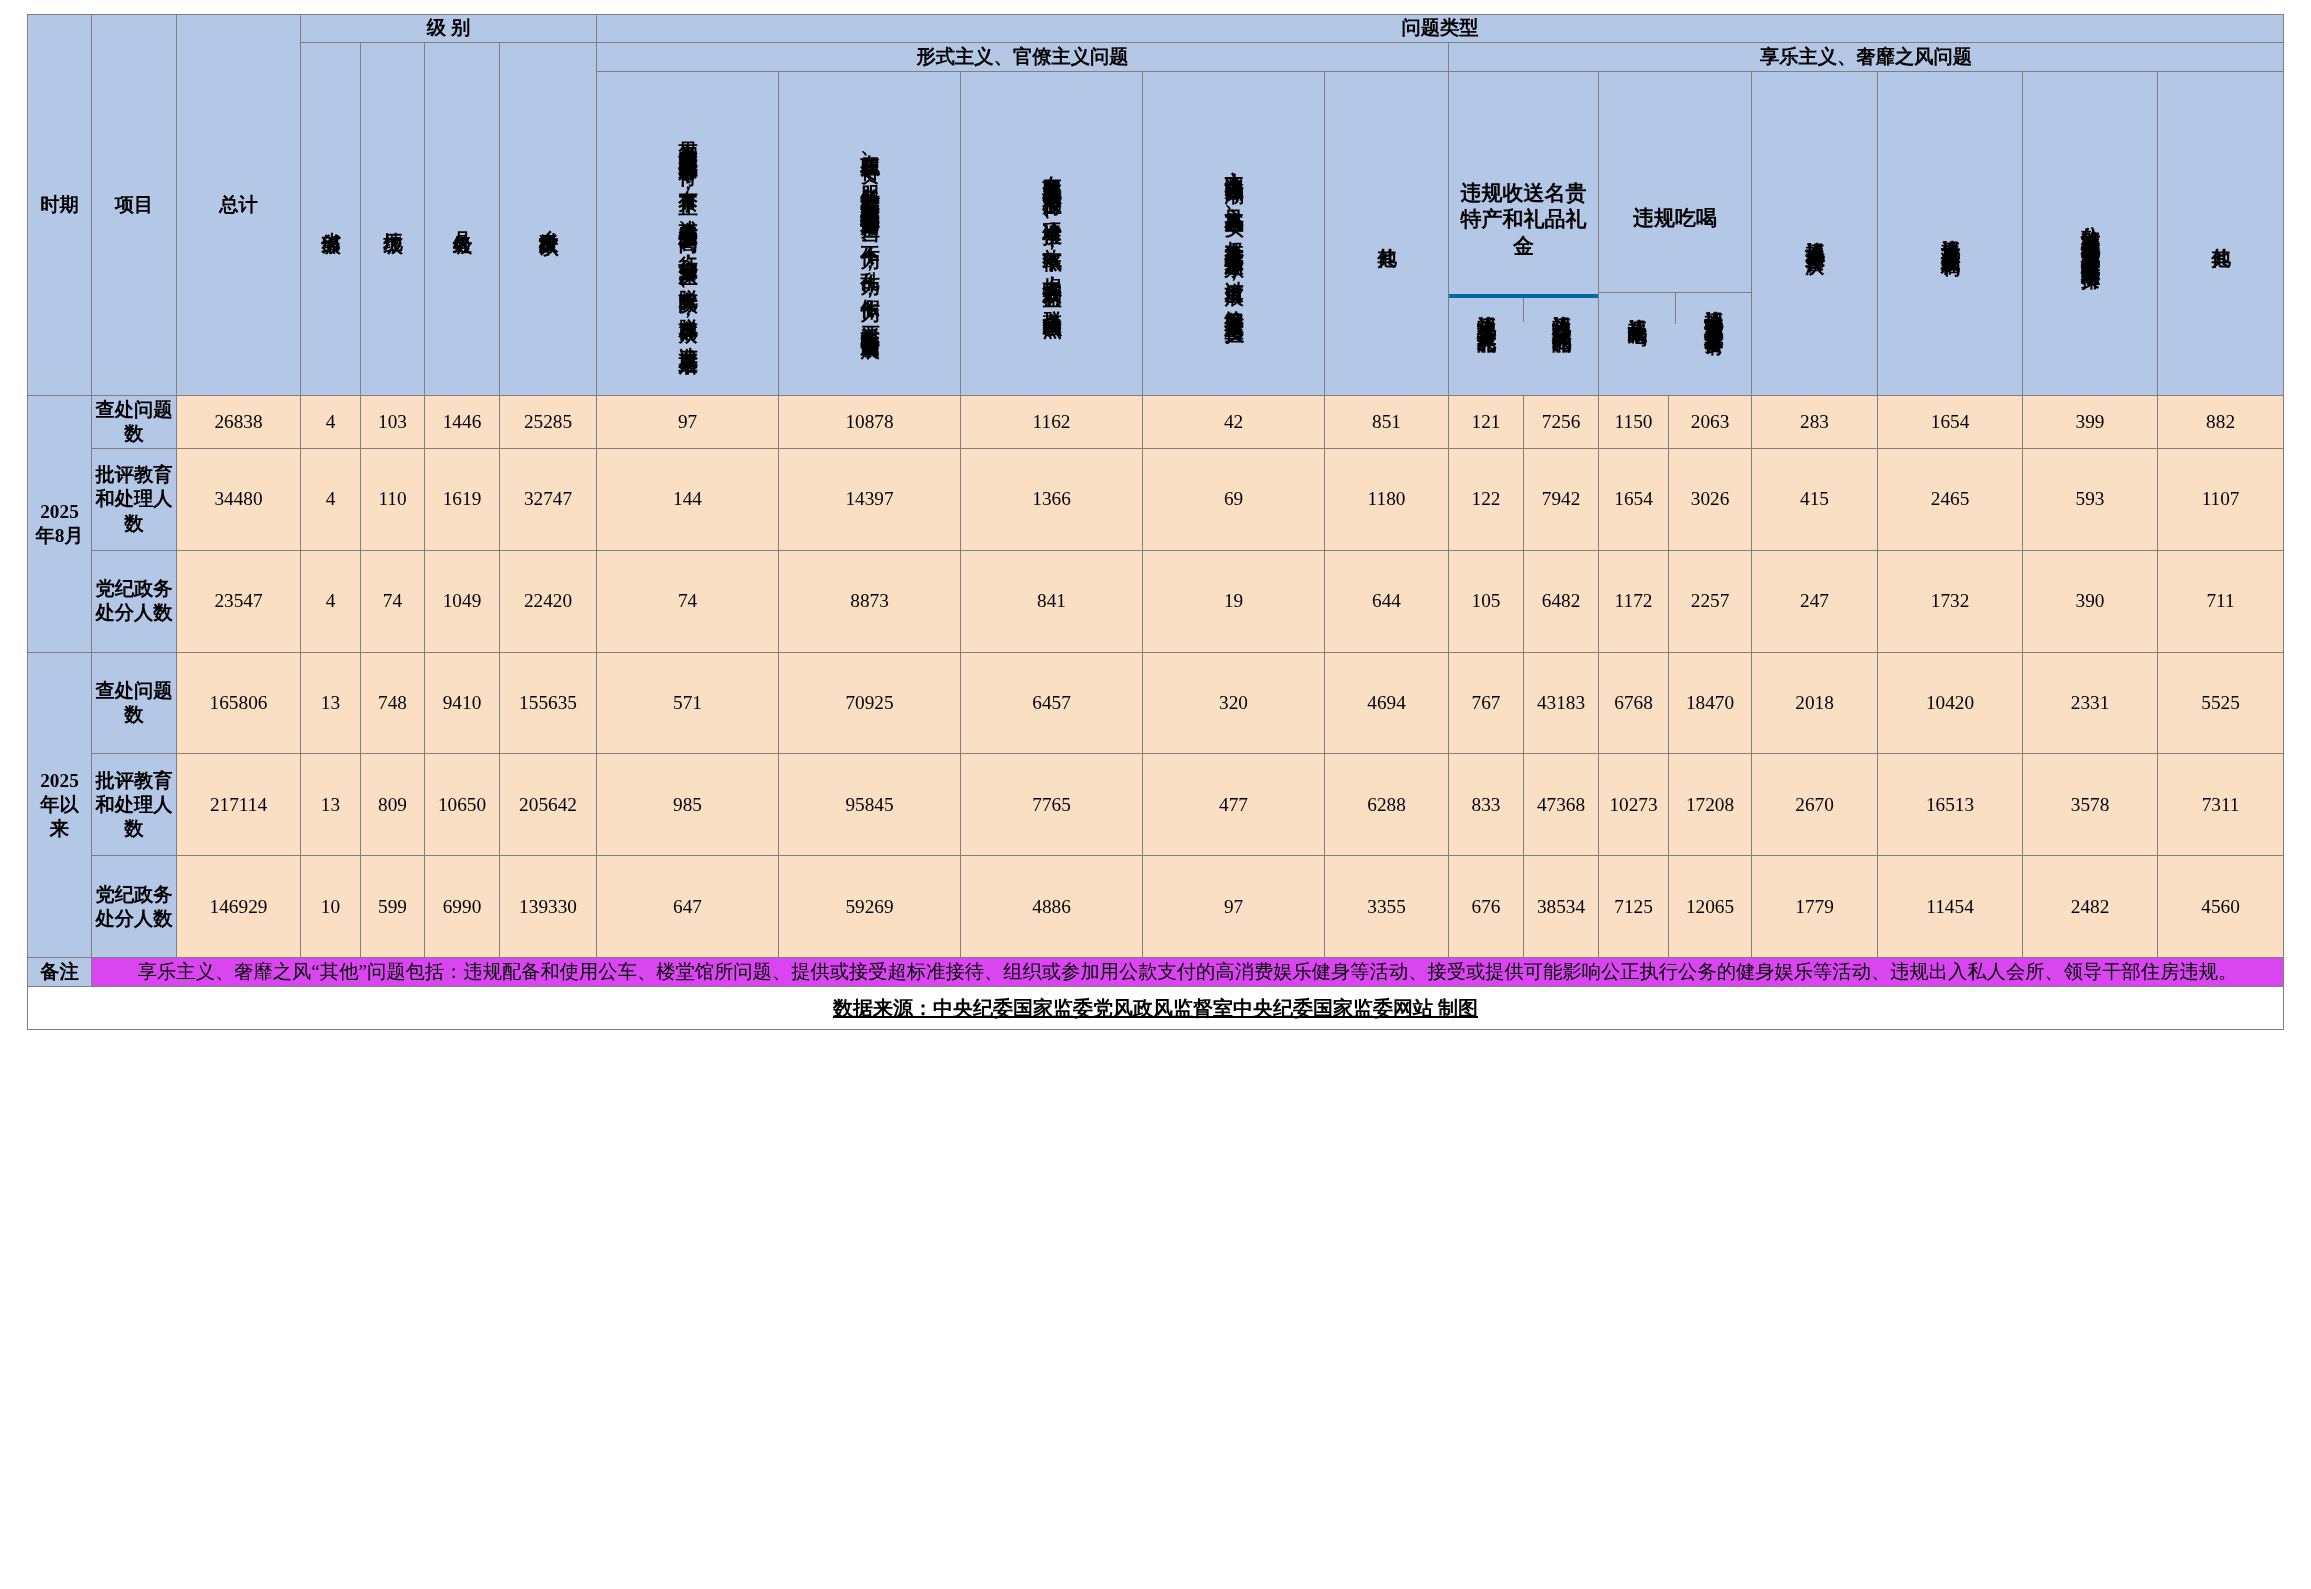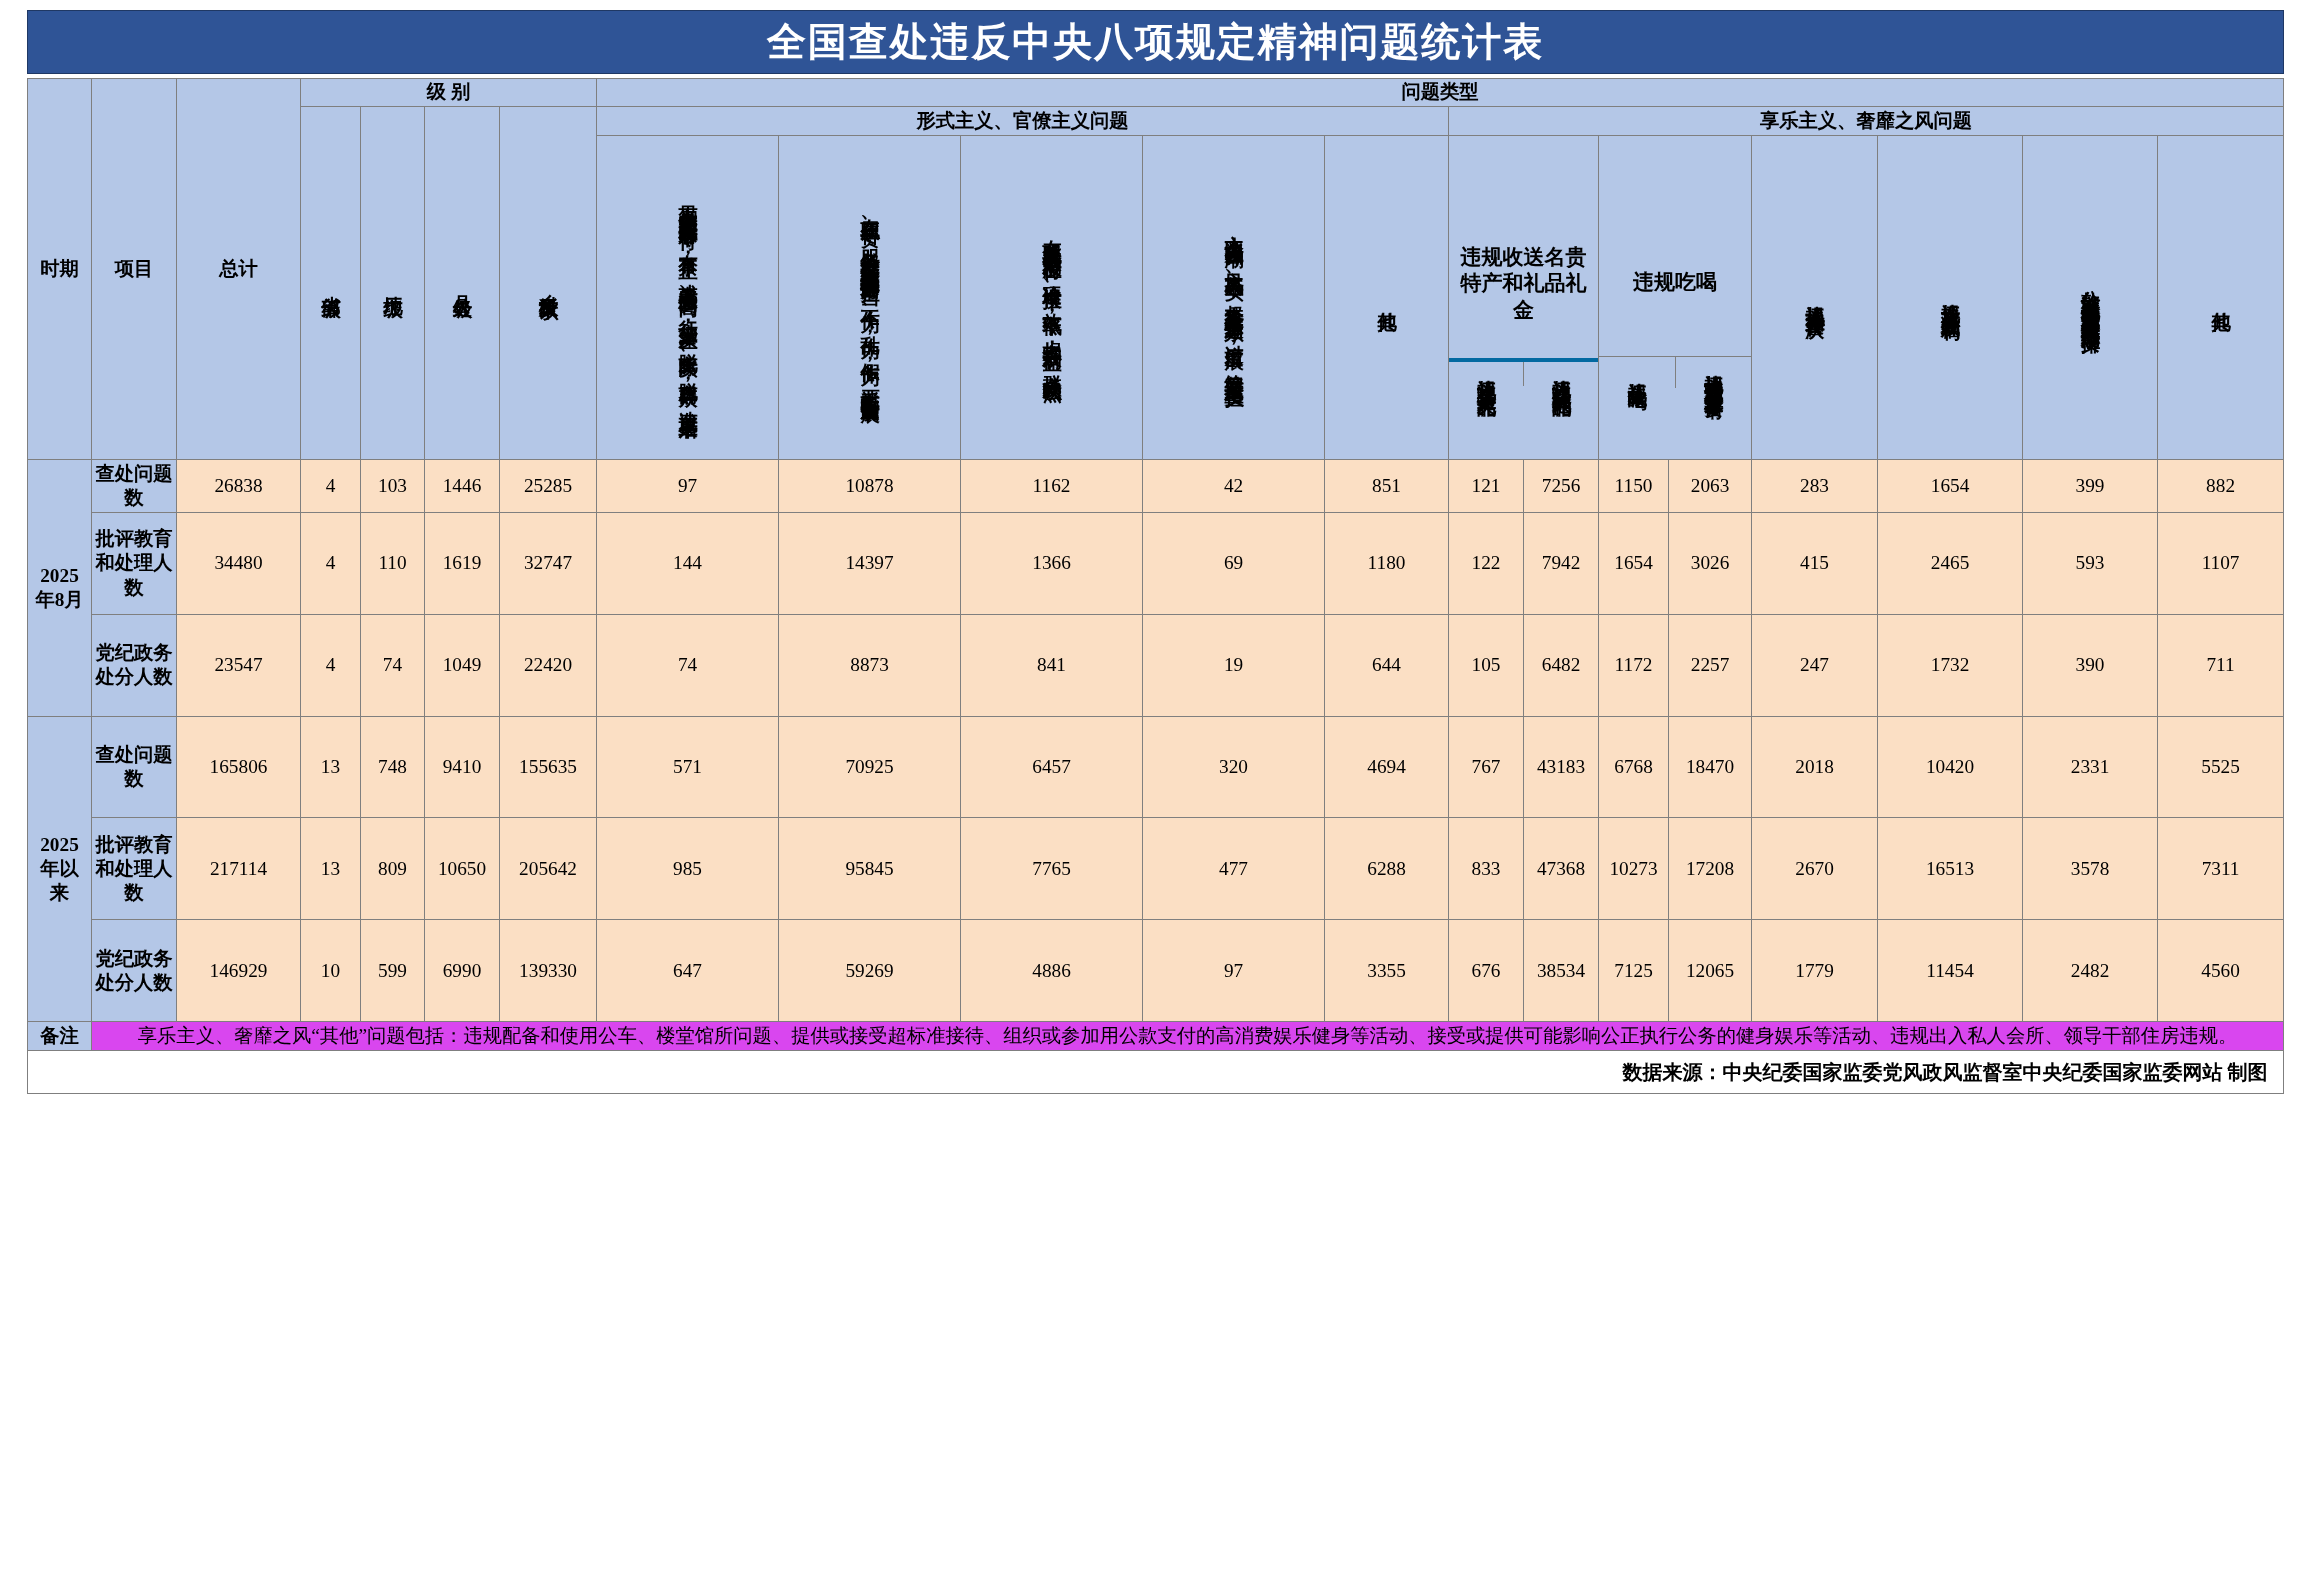--- a/index.html
+++ b/index.html
@@ -98,38 +98,36 @@
   }
   .note-label {
     background: #b4c7e7 !important;
     text-align: center !important;
     font-weight: bold;
   }
   .source-bar {
     border: 1px solid #7f7f7f;
     border-top: none;
     display: flex;
-    justify-content: flex-end;
+    justify-content: center;
     align-items: center;
     padding: 7.7px 15.4px;
     font-size: 20px;
     font-weight: bold;
     font-family: "Liberation Serif", serif;
     background: #ffffff;
+    text-decoration: underline;
   }
   .big-hdr { font-size: 23px; margin-left: 24px; }
 </style>
 </head>
 <body>
 
 <div class="page">
 
-  <div class="title-bar">
-    <div class="title">全国查处违反中央八项规定精神问题统计表</div>
-  </div>
 
   <table class="main">
     <colgroup>
       <col style="width:64px">
       <col style="width:85px">
       <col style="width:124px">
       <col style="width:60px">
       <col style="width:64px">
       <col style="width:75px">
       <col style="width:97px">

